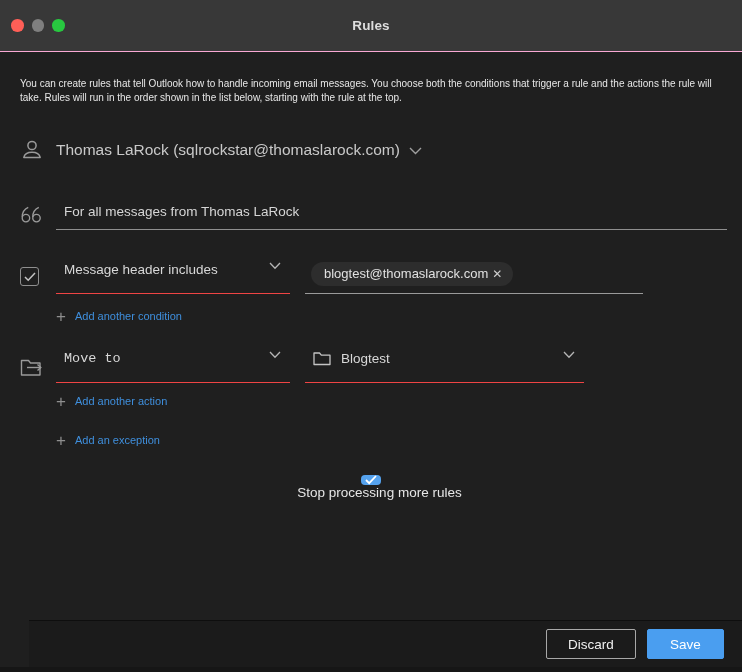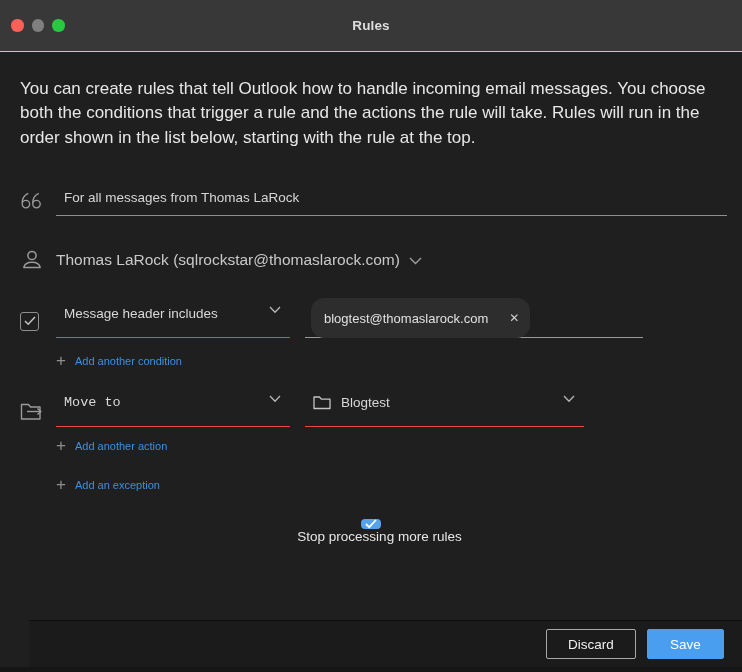--- a/index.html
+++ b/index.html
@@ -26,21 +26,21 @@
   .window-title {
     flex:1; text-align:center; color:#dedede; font-size:13.5px; font-weight:700;
     letter-spacing:.1px;
   }
 
   
   .content { flex:1; padding:0 20px; overflow:hidden; }
 
   .intro {
     margin-top:25px; max-width:706px;
-    color:#e7e7e7; font-size:17px; line-height:1.44;
+    color:#e7e7e7; font-size:10px; line-height:1.44;
   }
 
   .row { display:flex; align-items:center; }
   .icon-col { flex:none; width:36px; display:flex; align-items:center; }
   .icon-col svg { display:block; }
 
   
   .account-row { margin-top:30px; height:28px; }
   .account-select { display:flex; align-items:center; cursor:default; }
   .account-name { color:#c9c9c9; font-size:15.5px; }
@@ -72,22 +72,22 @@
     display:flex; align-items:center; justify-content:center; cursor:default;
     background:transparent;
   }
   .dd.condition-type { width:234px; }
   .value-field {
     width:338px; margin-left:15px; height:34px;
     border-bottom:1px solid #9a9a9a;
     display:flex; align-items:center; padding:0 0 5px 6px;
   }
   .tag {
-    background:#2d2d2d; border-radius:13px; height:40px;
-    display:flex; align-items:center; gap:21px; padding:0 11px 0 13px;
+    background:#2d2d2d; border-radius:13px; height:24px;
+    display:flex; align-items:center; gap:4px; padding:0 11px 0 13px;
   }
   .tag-text { color:#e0e0e0; font-size:13px; white-space:nowrap; }
   .tag-dismiss { color:#cfcfcf; font-size:12px; line-height:1; cursor:default; }
 
   
   .add-link { display:flex; align-items:center; margin-left:36px; cursor:default; width:max-content; }
   .plus { color:#8f8f8f; font-size:17px; margin-right:9px; line-height:1; font-weight:400; }
   .link-text { color:#3f8fdd; font-size:11px; }
   .add-condition { margin-top:14px; }
   .add-action { margin-top:10px; }
@@ -138,47 +138,47 @@
       <span class="tl min"></span>
       <span class="tl zoom"></span>
     </div>
     <div class="window-title">Rules</div>
   </div>
 
   <div class="content">
 
     <p class="intro">You can create rules that tell Outlook how to handle incoming email messages. You choose both the conditions that trigger a rule and the actions the rule will take. Rules will run in the order shown in the list below, starting with the rule at the top.</p>
 
+    <div class="row account-row">
+      <div class="icon-col">
+        <svg width="24" height="24" viewBox="0 0 24 24" fill="none" stroke="#9a9a9a" stroke-width="1.5">
+          <circle cx="12" cy="7.5" r="4.1"></circle>
+          <path d="M3.8 19.5 C4.6 15.8 8 14.3 12 14.3 C16 14.3 19.4 15.8 20.2 19.5 Z" stroke-linejoin="round"></path>
+        </svg>
+      </div>
+      <div class="account-select">
+        <span class="account-name">Thomas LaRock (sqlrockstar@thomaslarock.com)</span>
+        <svg class="chev" width="13" height="8" viewBox="0 0 13 8" fill="none" stroke="#9f9f9f" stroke-width="1.4">
+          <polyline points="1,1 6.5,6.5 12,1"></polyline>
+        </svg>
+      </div>
+    </div>
+
     <div class="row rule-row">
       <div class="icon-col">
         <svg width="23" height="22" viewBox="0 0 24 22" fill="none" stroke="#9a9a9a" stroke-width="1.4">
           <circle cx="6.2" cy="14.2" r="3.9"></circle>
           <path d="M2.3 13 C2.3 8 4.6 4.8 8.6 3"></path>
           <circle cx="17.2" cy="14.2" r="3.9"></circle>
           <path d="M13.3 13 C13.3 8 15.6 4.8 19.6 3"></path>
         </svg>
       </div>
       <input class="rule-name-input" type="text" value="For all messages from Thomas LaRock" style="">
     </div>
 
-    <div class="row account-row">
-      <div class="icon-col">
-        <svg width="24" height="24" viewBox="0 0 24 24" fill="none" stroke="#9a9a9a" stroke-width="1.5">
-          <circle cx="12" cy="7.5" r="4.1"></circle>
-          <path d="M3.8 19.5 C4.6 15.8 8 14.3 12 14.3 C16 14.3 19.4 15.8 20.2 19.5 Z" stroke-linejoin="round"></path>
-        </svg>
-      </div>
-      <div class="account-select">
-        <span class="account-name">Thomas LaRock (sqlrockstar@thomaslarock.com)</span>
-        <svg class="chev" width="13" height="8" viewBox="0 0 13 8" fill="none" stroke="#9f9f9f" stroke-width="1.4">
-          <polyline points="1,1 6.5,6.5 12,1"></polyline>
-        </svg>
-      </div>
-    </div>
-
     <div class="row condition-row">
       <div class="icon-col">
         <span class="checkbox-outline">
           <svg width="12" height="10" viewBox="0 0 12 10" fill="none" stroke="#c4c4c4" stroke-width="1.5">
             <polyline points="1,5 4.2,8.2 11,1"></polyline>
           </svg>
         </span>
       </div>
       <div class="dd condition-type">
         <span class="dd-label">Message header includes</span>

